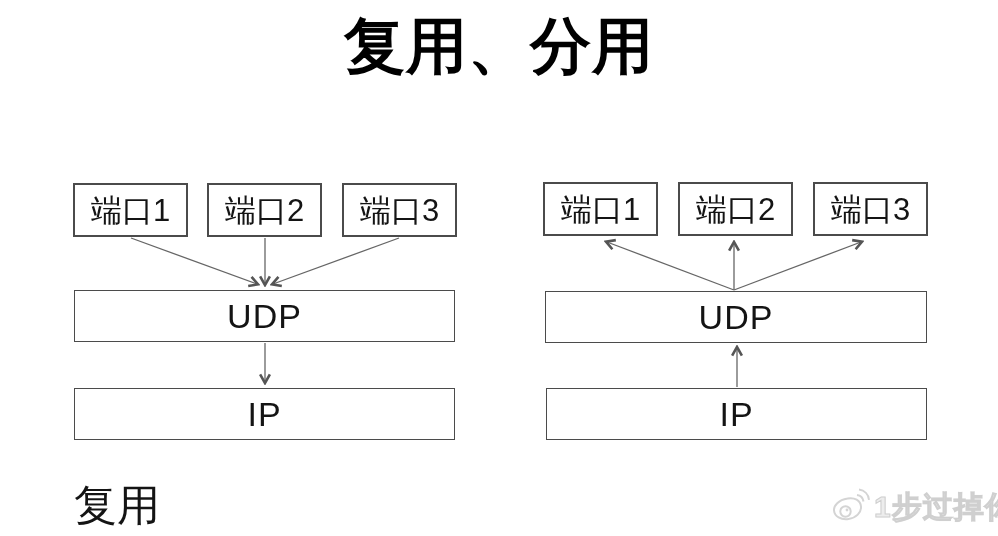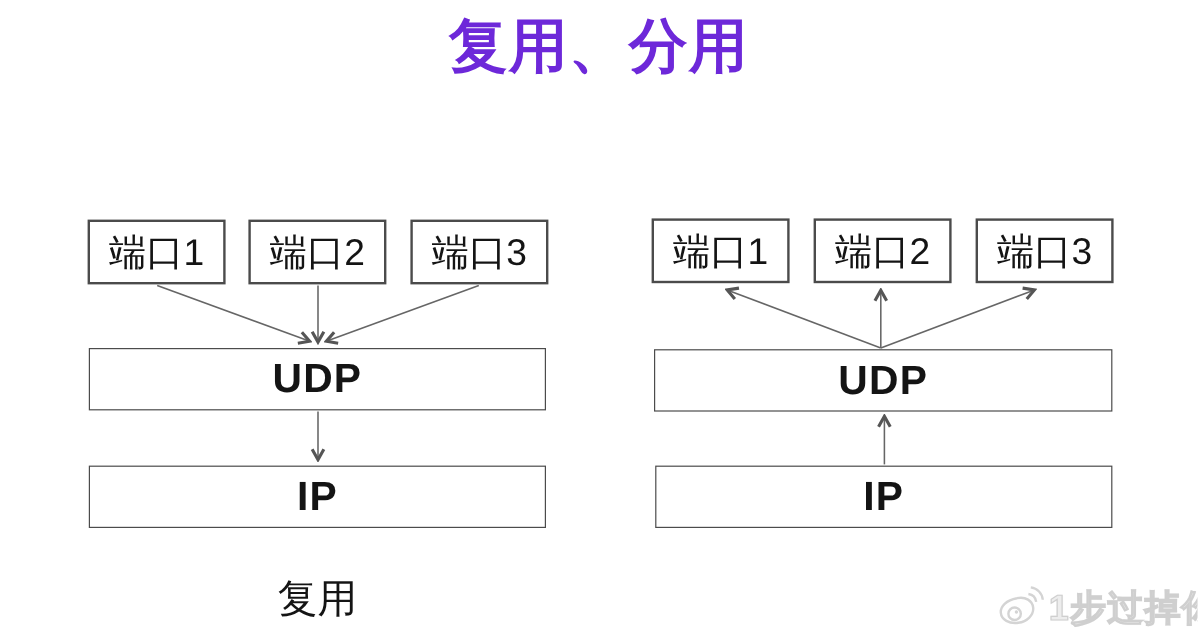--- a/index.html
+++ b/index.html
@@ -6,43 +6,43 @@
   .canvas{
     position:relative;
     width:998px;height:536px;
     background:#ffffff;
     overflow:hidden;
     font-family:"Liberation Sans","DejaVu Sans",sans-serif;
   }
   .title{
     position:absolute;left:0;top:6px;width:998px;
     margin:0;text-align:center;
-    font-size:49px;font-weight:bold;
-    color:#6d28d9;letter-spacing:1px;
+    font-size:61px;font-weight:bold;
+    color:#000000;letter-spacing:1px;
   }
   .arrows{
     position:absolute;left:0;top:0;width:998px;height:536px;
     pointer-events:none;
   }
   .box{
     position:absolute;
     box-sizing:border-box;
     background:#ffffff;
     border:2px solid #4b4b4b;
     display:flex;align-items:center;justify-content:center;
     color:#141414;
     font-size:31px;
     line-height:1;
   }
   .port{width:115px;height:54px;}
-  .layer{height:52px;border-width:1.5px;font-size:34px;letter-spacing:1px;font-weight:bold;}
+  .layer{height:52px;border-width:1.5px;font-size:34px;letter-spacing:1px;}
   .caption{
     position:absolute;
-    text-align:center;
-    font-size:33px;color:#141414;
+    text-align:left;
+    font-size:43px;color:#141414;
   }
   .watermark{
     position:absolute;left:830px;top:486px;
     display:flex;align-items:center;
     color:#e3e3e3;
   }
   .watermark .wm-text{
     font-size:30px;font-weight:bold;
     color:#ededed;
     -webkit-text-stroke:1px #cfcfcf;

